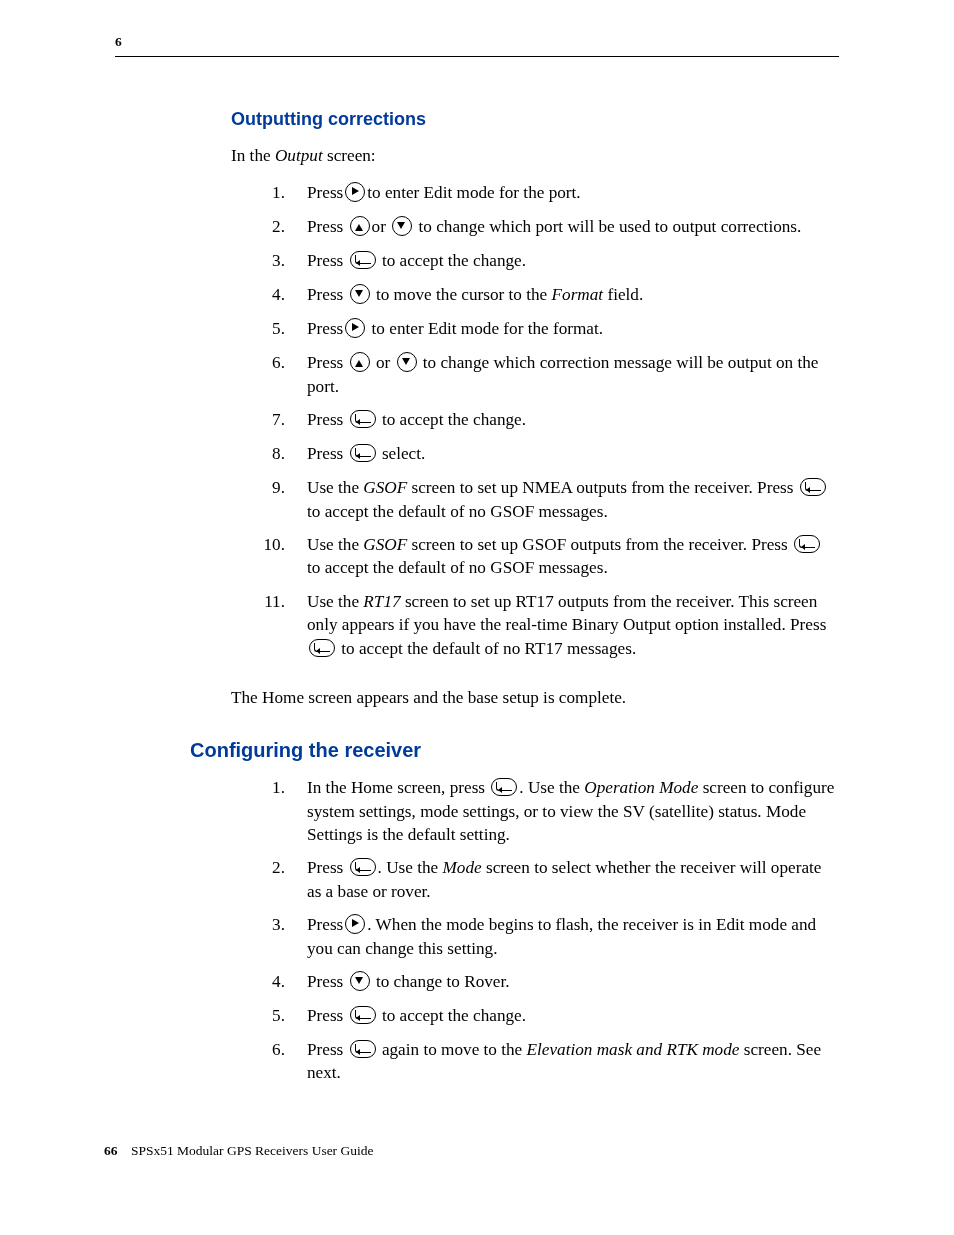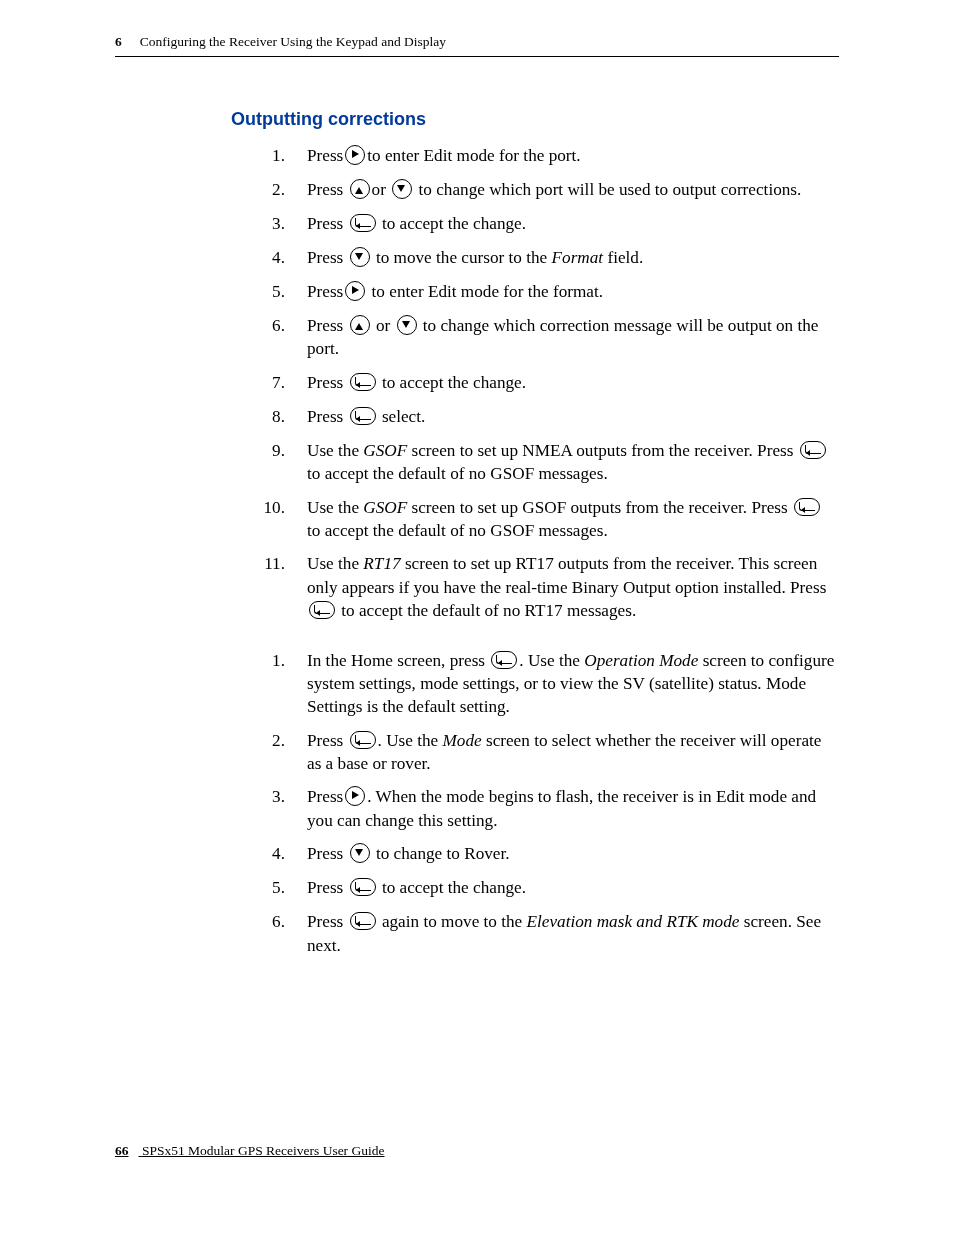--- a/index.html
+++ b/index.html
@@ -132,58 +132,61 @@
     content: "";
     position: absolute;
     left: 4px;
     border: 4.5px solid transparent;
   }
   .keyicon.up::before { top: 3px; border-bottom: 7px solid #000; }
   .keyicon.down::before { top: 5px; border-top: 7px solid #000; }
 
   .footer {
     position: absolute;
-    left: 115px;
+    left: 104px;
     bottom: 76px;
     font-size: 13.5px;
-    text-decoration: underline;
   }
   .footer .pg { font-weight: 700; margin-right: 10px; }
 </style>
 </head>
 <body>
 
 <div class="page">
 
   <div class="running-head">
     <span class="ch-num">6</span>
-    <span>Configuring the Receiver Using the Keypad and Display</span>
   </div>
   <hr class="rule">
 
   <div class="h3">Outputting corrections</div>
 
+  <p class="bodytext">
+    <span>In the </span><span class="italic">Output</span><span> screen:</span>
+  </p>
 
   <ol class="steps">
     <li><span>Press</span><span class="keyicon right"></span><span>to enter Edit mode for the port.</span></li>
     <li><span>Press</span> <span class="keyicon up"></span><span>or</span> <span class="keyicon down"></span><span> to change which port will be used to output corrections.</span></li>
     <li><span>Press </span><span class="keyicon enter"></span><span> to accept the change.</span></li>
     <li><span>Press </span><span class="keyicon down"></span><span> to move the cursor to the </span><span class="italic">Format</span><span> field.</span></li>
     <li><span>Press</span><span class="keyicon right"></span><span> to enter Edit mode for the format.</span></li>
     <li><span>Press </span><span class="keyicon up"></span><span> or </span><span class="keyicon down"></span><span> to change which correction message will be output on the port.</span></li>
     <li><span>Press </span><span class="keyicon enter"></span><span> to accept the change.</span></li>
     <li><span>Press </span><span class="keyicon enter"></span><span> select.</span></li>
     <li><span>Use the </span><span class="italic">GSOF</span><span> screen to set up NMEA outputs from the receiver. Press </span><span class="keyicon enter"></span><span> to accept the default of no GSOF messages.</span></li>
     <li><span>Use the </span><span class="italic">GSOF</span><span> screen to set up GSOF outputs from the receiver. Press </span><span class="keyicon enter"></span><span> to accept the default of no GSOF messages.</span></li>
     <li><span>Use the </span><span class="italic">RT17</span><span> screen to set up RT17 outputs from the receiver. This screen only appears if you have the real-time Binary Output option installed. Press </span><span class="keyicon enter"></span><span> to accept the default of no RT17 messages.</span></li>
   </ol>
 
+  <p class="bodytext flush">The Home screen appears and the base setup is complete.</p>
 
 
 
+  <div class="h2">Configuring the receiver</div>
 
   <ol class="steps">
     <li><span>In the Home screen, press </span><span class="keyicon enter"></span><span>. Use the </span><span class="italic">Operation Mode</span><span> screen to configure system settings, mode settings, or to view the SV (satellite) status. Mode Settings is the default setting.</span></li>
     <li><span>Press </span><span class="keyicon enter"></span><span>. Use the </span><span class="italic">Mode</span><span> screen to select whether the receiver will operate as a base or rover.</span></li>
     <li><span>Press</span><span class="keyicon right"></span><span>. When the mode begins to flash, the receiver is in Edit mode and you can change this setting.</span></li>
     <li><span>Press </span><span class="keyicon down"></span><span> to change to Rover.</span></li>
     <li><span>Press </span><span class="keyicon enter"></span><span> to accept the change.</span></li>
     <li><span>Press </span><span class="keyicon enter"></span><span> again to move to the </span><span class="italic">Elevation mask and RTK mode</span><span> screen. See next.</span></li>
   </ol>
 

